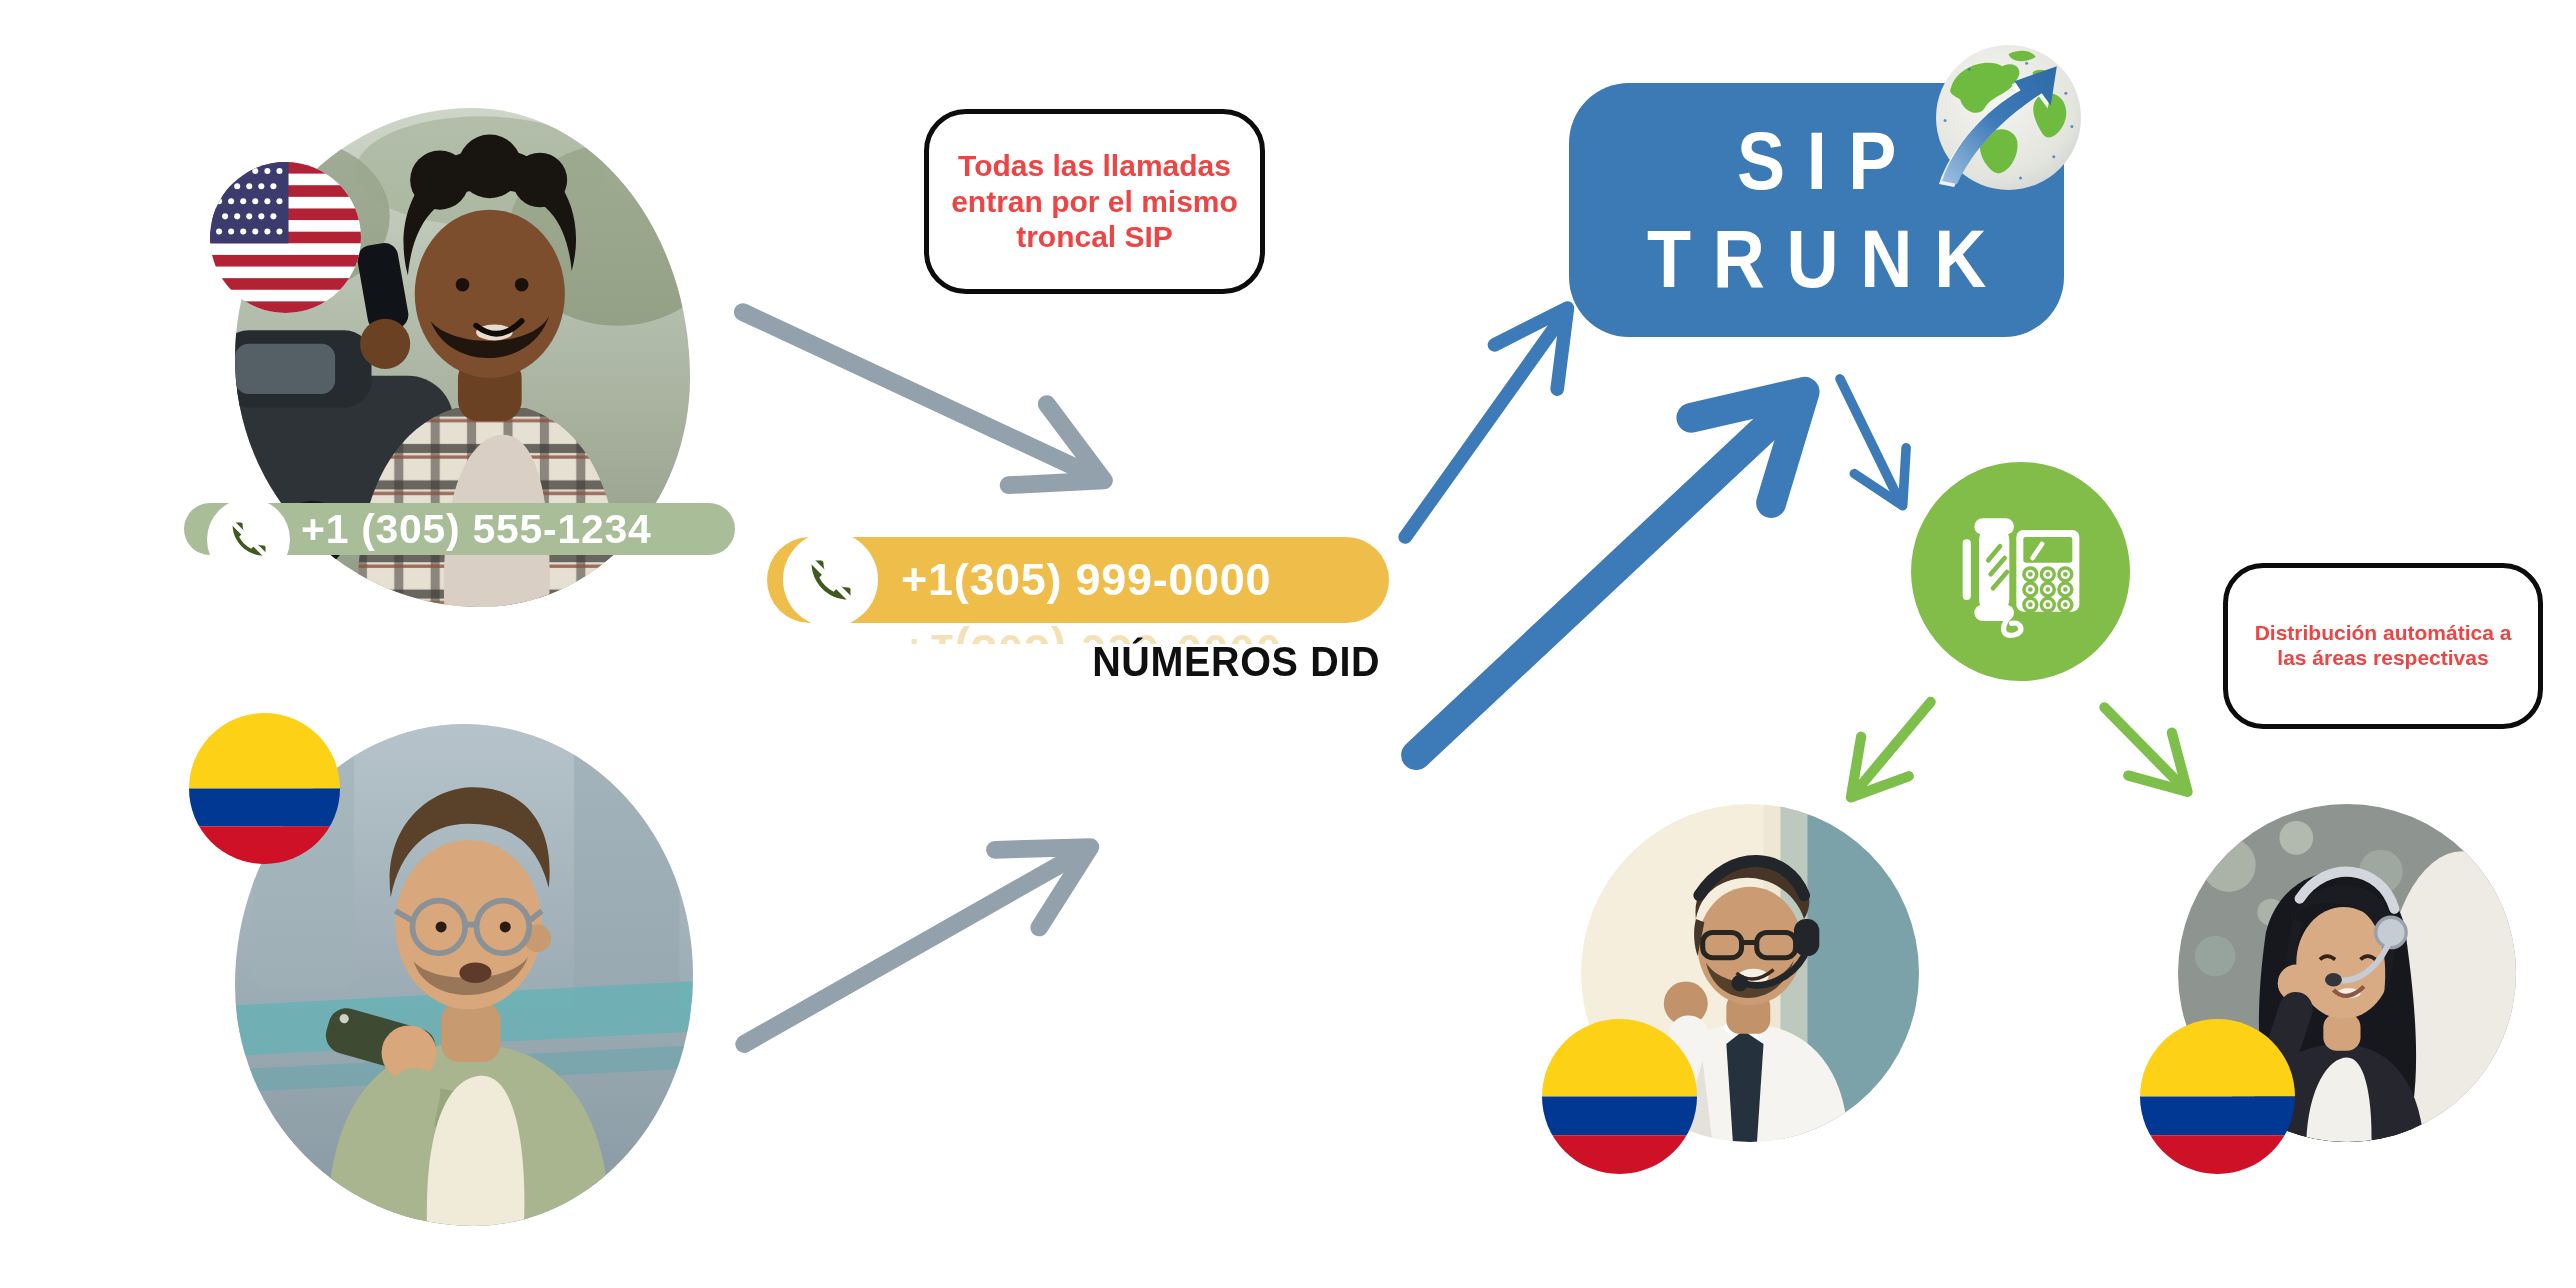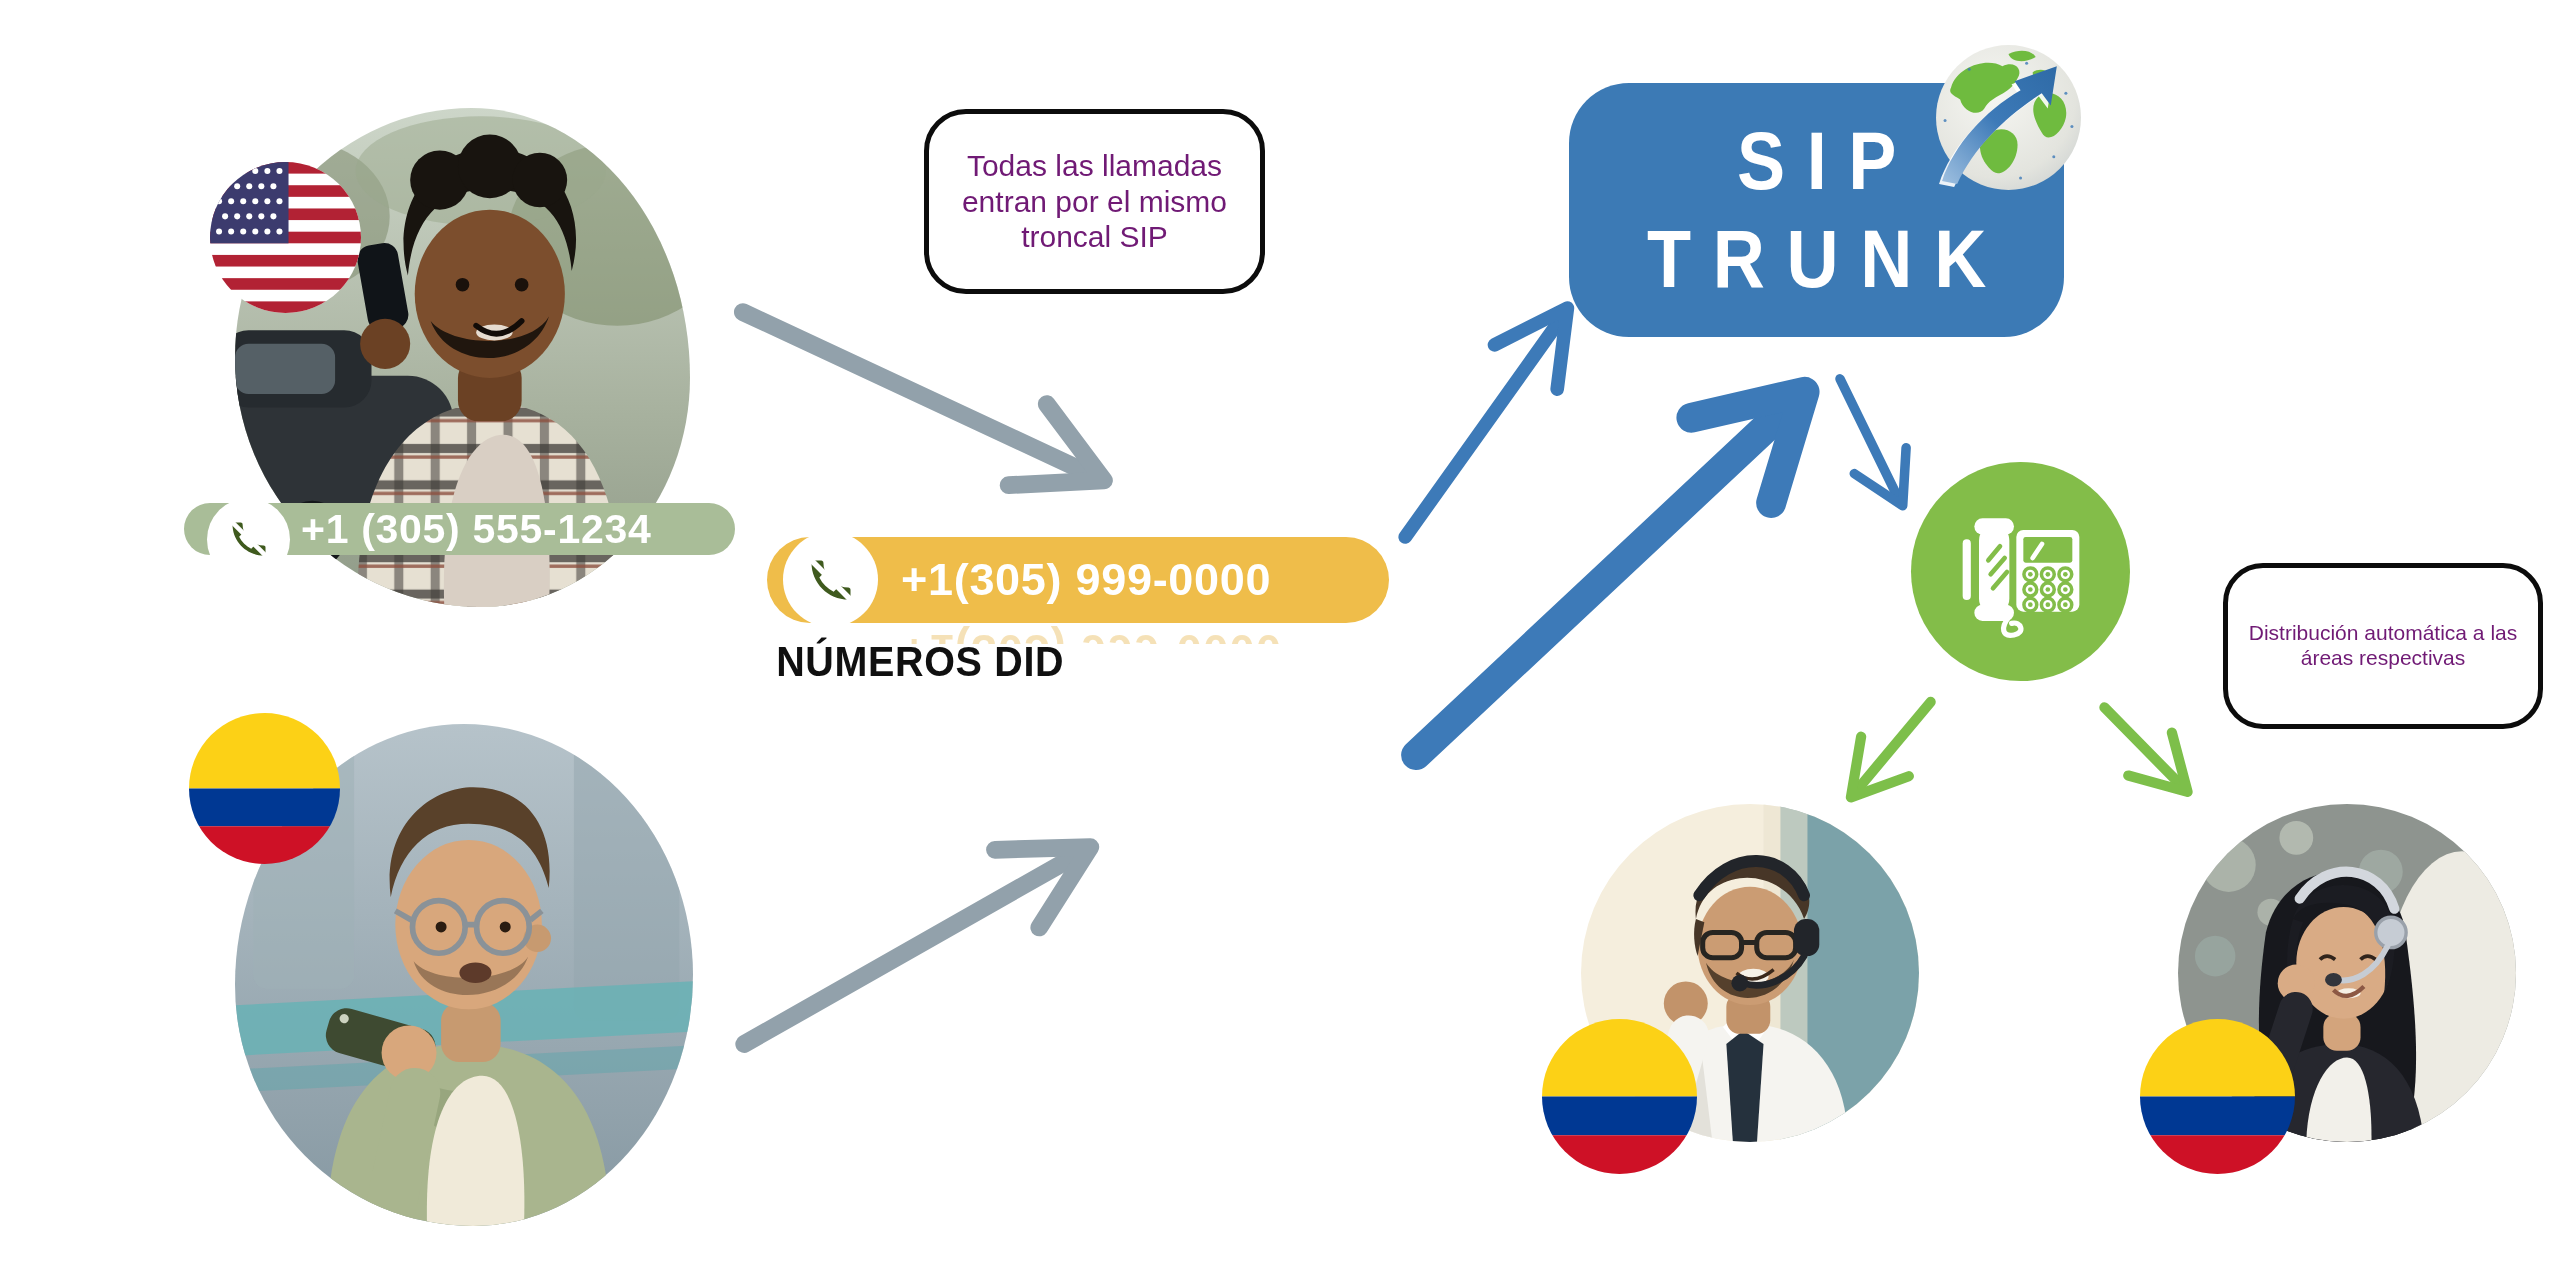--- a/index.html
+++ b/index.html
@@ -34,25 +34,25 @@
   .pill.yellow{background:#efbd4a;}
   #pill-did-us{left:767px;top:537px;width:622px;height:86px;border-radius:43px;}
   #pill-did-co{left:767px;top:707px;width:622px;height:89px;border-radius:44px;}
   .pill.yellow .badge{left:16.4px;top:-4.8px;width:95px;height:95px;}
   .pill.yellow .pill-text{padding-left:134px;font-size:45px;}
   
   #did-reflection{left:767px;top:624px;width:622px;height:20.4px;overflow:hidden;opacity:.5;z-index:2;}
   #did-reflection span{display:block;transform:scaleY(-1);color:#ecc571;font-size:45px;font-weight:800;
     padding-left:134px;letter-spacing:1.4px;filter:blur(0.7px);white-space:nowrap;}
   
-  #did-label{left:767px;top:638px;width:622px;text-align:left;z-index:3;}
+  #did-label{left:767px;top:638px;width:622px;text-align:right;z-index:3;}
   #did-label span{display:inline-block;font-size:42px;font-weight:800;color:#101010;transform:scaleX(.94);letter-spacing:0.7px;}
   
   .bubble{position:absolute;background:#ffffff;border:5.5px solid #0c0c0c;display:flex;align-items:center;justify-content:center;
-    text-align:center;font-weight:400;color:#701a75;box-sizing:border-box;z-index:4;}
+    text-align:center;font-weight:700;color:#ef4444;box-sizing:border-box;z-index:4;}
   #bubble-top{left:924px;top:109px;width:341px;height:185px;border-radius:42px;font-size:30px;line-height:1.18;padding:0 15px;}
   #bubble-right{left:2223px;top:563px;width:320px;height:166px;border-radius:40px;font-size:21px;line-height:1.18;padding:0 13.6px;}
   
   #sip-box{left:1569px;top:83px;width:495px;height:254px;border-radius:60px;background:#3c7ab5;
     display:flex;flex-direction:column;align-items:center;justify-content:center;gap:14px;z-index:3;}
   .sip-line{transform:scaleX(.88);}
   .sip-line span{display:inline-block;color:#ffffff;font-weight:800;font-size:82px;line-height:1.02;
     letter-spacing:.30em;margin-right:-.30em;}
   
   #globe{left:1933px;top:42px;width:151px;height:151px;z-index:5;}

